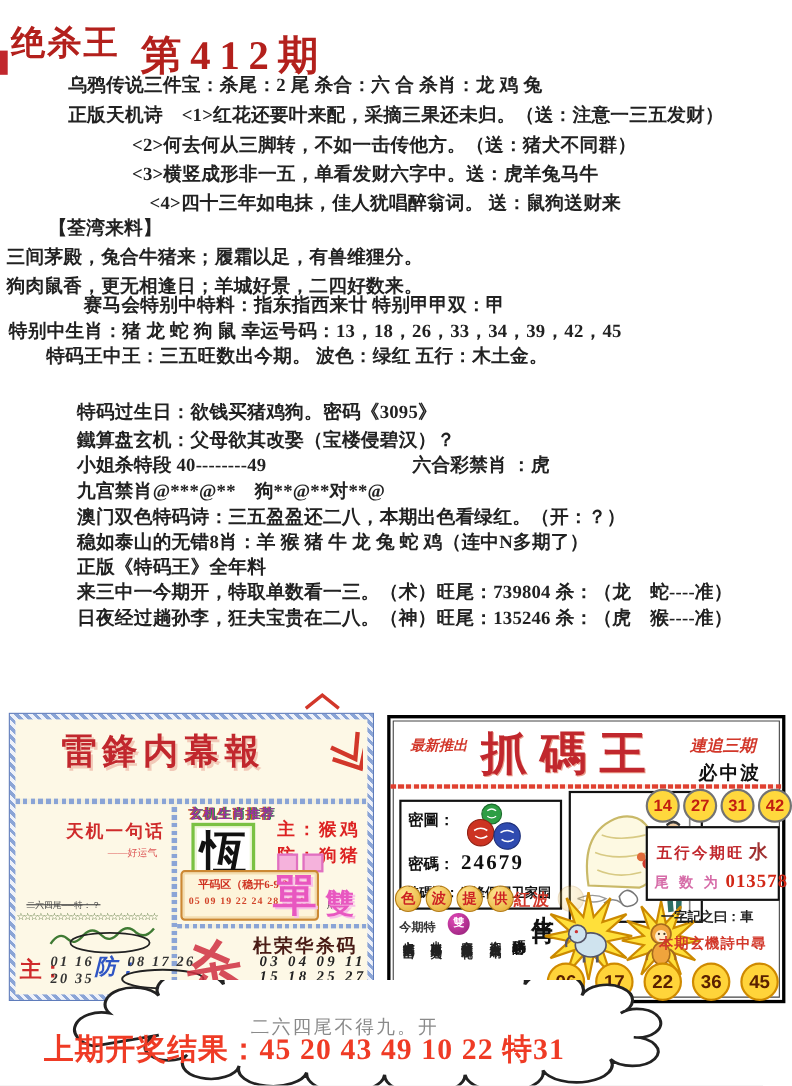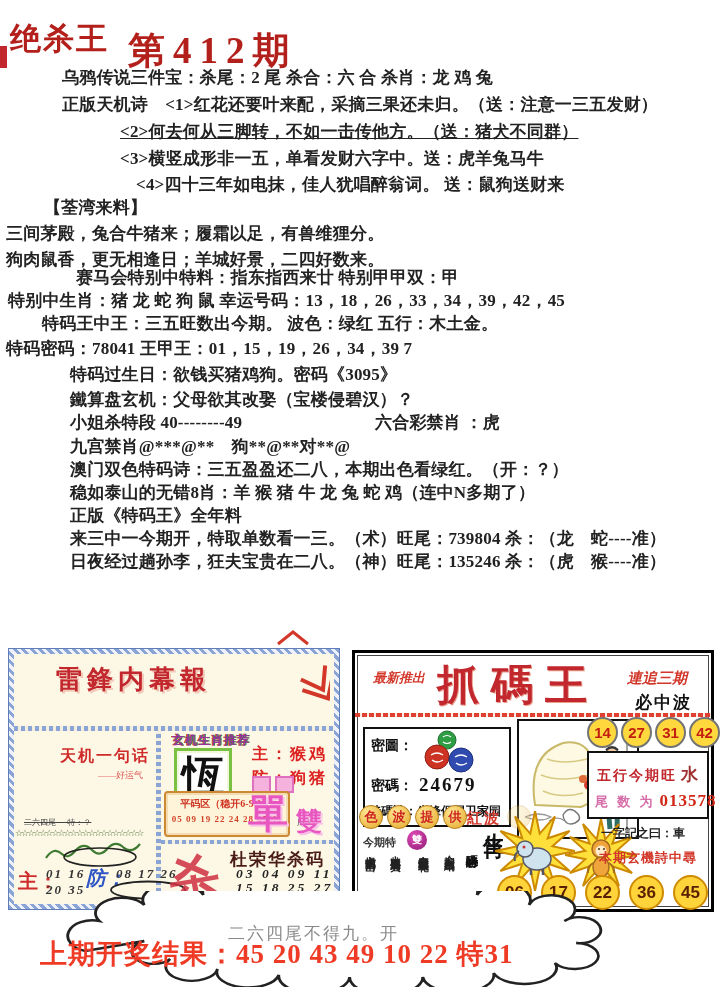--- a/index.html
+++ b/index.html
@@ -8,21 +8,21 @@
   .abs{position:absolute;}
   .ln{position:absolute;font-size:17px;font-weight:600;letter-spacing:.2px;white-space:nowrap;color:#222;}
   .masthead{font-size:31px;font-weight:900;color:#b3201c;letter-spacing:2px;}
   .issue{font-size:37px;font-weight:900;color:#b3201c;letter-spacing:8px;}
 
   
   .lf-outer{left:8px;top:648px;width:332px;height:262px;
      background:repeating-linear-gradient(45deg,#8aa4d6 0 3px,#eef1f9 3px 6px);
      border:1px solid #5f7cbb;padding:5px;box-sizing:border-box;}
   .lf-inner{position:relative;width:100%;height:100%;background:#fdf8e6;overflow:hidden;}
-  .lf-title{left:42px;top:8px;font-size:26px;font-weight:900;color:#c1272d;letter-spacing:5px;
+  .lf-title{left:42px;top:8px;font-size:32px;font-weight:900;color:#c1272d;letter-spacing:5px;
      text-shadow:2px 2px 0 #f2c9b8;}
   .hlace{background:repeating-linear-gradient(90deg,#8aa4d6 0 4px,#f2efdf 4px 7px);height:5px;}
   .vlace{background:repeating-linear-gradient(0deg,#8aa4d6 0 4px,#f2efdf 4px 7px);width:5px;}
   .tianji{font-size:16px;font-weight:800;color:#cf2b2b;letter-spacing:2px;}
   .tinytxt{font-size:8px;color:#444;}
   .stars{font-size:9px;letter-spacing:-2px;color:#4a6b2f;}
   .zhu-lab{font-size:20px;font-weight:900;color:#cf2b2b;}
   .fang-lab{font-size:20px;font-weight:900;color:#2f55c4;font-style:italic;}
   .numrow{font-size:13px;font-weight:700;font-style:italic;color:#333;letter-spacing:2px;}
   .rainbow{font-size:12px;font-weight:800;color:#9b30a0;text-shadow:1px 0 #2a8a4a,-1px 0 #d06010;letter-spacing:1px;}
@@ -83,30 +83,29 @@
 <body>
 
 <div id="page">
 
   <div class="abs" style="left:0;top:46px;width:7px;height:22px;background:#c1272d;"></div>
   <div class="abs masthead" style="left:10px;top:18px;">绝杀王</div>
   <div class="abs issue" style="left:128px;top:26px;">第412期</div>
 
   <div class="ln" style="left:62px;top:66px;">乌鸦传说三件宝：杀尾：2 尾 杀合：六 合 杀肖：龙 鸡 兔</div>
   <div class="ln" style="left:62px;top:93px;">正版天机诗　&lt;1&gt;红花还要叶来配，采摘三果还未归。（送：注意一三五发财）</div>
-  <div class="ln" style="left:120px;top:120px;text-decoration:underline;">&lt;2&gt;何去何从三脚转，不如一击传他方。（送：猪犬不同群）</div>
+  <div class="ln" style="left:120px;top:120px;">&lt;2&gt;何去何从三脚转，不如一击传他方。（送：猪犬不同群）</div>
   <div class="ln" style="left:120px;top:147px;">&lt;3&gt;横竖成形非一五，单看发财六字中。送：虎羊兔马牛</div>
   <div class="ln" style="left:136px;top:173px;">&lt;4&gt;四十三年如电抹，佳人犹唱醉翁词。 送：鼠狗送财来</div>
   <div class="ln" style="left:44px;top:196px;">【荃湾来料】</div>
   <div class="ln" style="left:6px;top:222px;">三间茅殿，兔合牛猪来；履霜以足，有兽维狸分。</div>
   <div class="ln" style="left:6px;top:248px;">狗肉鼠香，更无相逢日；羊城好景，二四好数来。</div>
   <div class="ln" style="left:76px;top:266px;">赛马会特别中特料：指东指西来廿 特别甲甲双：甲</div>
   <div class="ln" style="left:8px;top:289px;">特别中生肖：猪 龙 蛇 狗 鼠 幸运号码：13，18，26，33，34，39，42，45</div>
   <div class="ln" style="left:42px;top:312px;">特码王中王：三五旺数出今期。 波色：绿红 五行：木土金。</div>
-  <div class="ln" style="left:6px;top:337px;">特码密码：78041 王甲王：01，15，19，26，34，39 7</div>
   <div class="ln" style="left:70px;top:363px;">特码过生日：欲钱买猪鸡狗。密码《3095》</div>
   <div class="ln" style="left:70px;top:388px;">鐵算盘玄机：父母欲其改娶（宝楼侵碧汉）？</div>
   <div class="ln" style="left:70px;top:411px;">小姐杀特段 40--------49</div>
   <div class="ln" style="left:375px;top:411px;">六合彩禁肖 ：虎</div>
   <div class="ln" style="left:70px;top:458px;">澳门双色特码诗：三五盈盈还二八，本期出色看绿红。（开：？）</div>
   <div class="ln" style="left:70px;top:435px;">九宫禁肖@***@**　狗**@**对**@</div>
   <div class="ln" style="left:70px;top:481px;">稳如泰山的无错8肖：羊 猴 猪 牛 龙 兔 蛇 鸡（连中N多期了）</div>
   <div class="ln" style="left:70px;top:504px;">正版《特码王》全年料</div>
   <div class="ln" style="left:70px;top:527px;">来三中一今期开，特取单数看一三。（术）旺尾：739804 杀：（龙　蛇----准）</div>
   <div class="ln" style="left:70px;top:550px;">日夜经过趟孙李，狂夫宝贵在二八。（神）旺尾：135246 杀：（虎　猴----准）</div>

